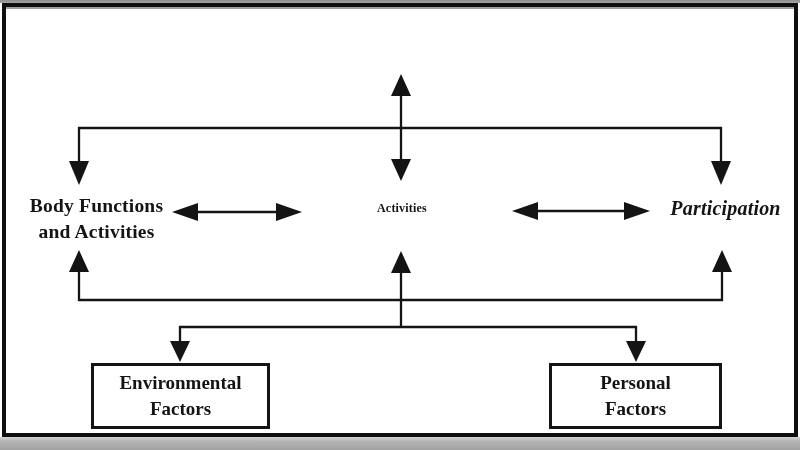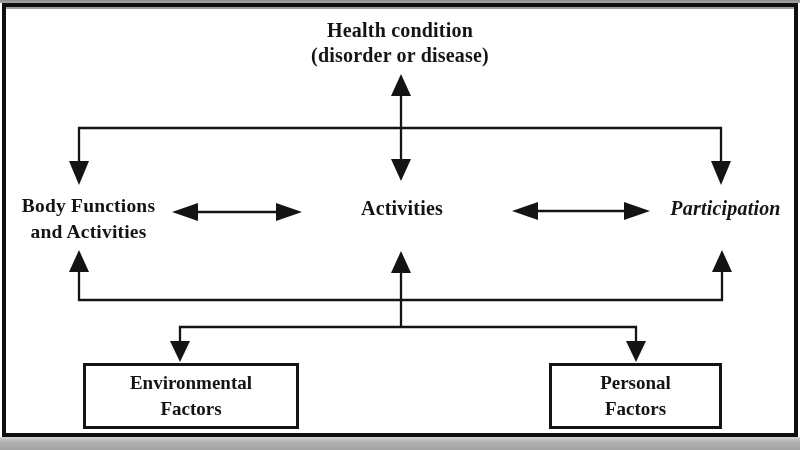--- a/index.html
+++ b/index.html
@@ -48,35 +48,35 @@
   }
   .lbl {
     position: absolute;
     color: var(--text, #141414);
     text-align: center;
     font-weight: 600;
     letter-spacing: 0.2px;
     white-space: nowrap;
   }
   .lbl-health       { left: 270px; top: 18px;  width: 260px; font-size: 20px;   line-height: 25px; }
-  .lbl-bfs          { left: 8px;   top: 193px; width: 161px; font-size: 19.5px; line-height: 26px; }
-  .lbl-activities   { left: 340px; top: 196px; width: 124px; font-size: 20px;   line-height: 24px; }
+  .lbl-bfs          { left: 16px;   top: 193px; width: 161px; font-size: 19.5px; line-height: 26px; }
+  .lbl-activities   { left: 340px; top: 196px; width: 124px; font-size: 12px;   line-height: 24px; }
   .lbl-participation{ left: 650px; top: 196px; width: 151px; font-size: 20px;   line-height: 24px; font-style: italic; }
   .factor-box {
     position: absolute;
     box-sizing: border-box;
     border: 3px solid var(--line, #141414);
     background: var(--bg, #ffffff);
     display: flex; flex-direction: column;
     align-items: center; justify-content: center;
     color: var(--text, #141414);
     font-size: 19px; line-height: 26px; font-weight: 600;
     text-align: center;
   }
-  .box-env      { left: 83px;  top: 363px; width: 216px; height: 66px; }
+  .box-env      { left: 91px;  top: 363px; width: 179px; height: 66px; }
   .box-personal { left: 549px; top: 363px; width: 173px; height: 66px; }
 </style>
 </head>
 <body>
 
 <div id="screen">
 
   <div class="top-strip"></div>
 
   <div class="frame">
@@ -120,24 +120,20 @@
       <polygon class="hd" points="401,251 391,273 411,273"></polygon>
     </g>
 
     <g>
       <polyline class="ln" points="180,343 180,327 636,327 636,343"></polyline>
       <polygon class="hd" points="180,362 170,341 190,341"></polygon>
       <polygon class="hd" points="636,362 626,341 646,341"></polygon>
     </g>
   </svg>
 
-  <div class="lbl lbl-health">
-    <div>Health condition</div>
-    <div>(disorder or disease)</div>
-  </div>
 
   <div class="lbl lbl-bfs">
     <div>Body Functions</div>
     <div>and Activities</div>
   </div>
 
   <div class="lbl lbl-activities">Activities</div>
 
   <div class="lbl lbl-participation">Participation</div>
 

